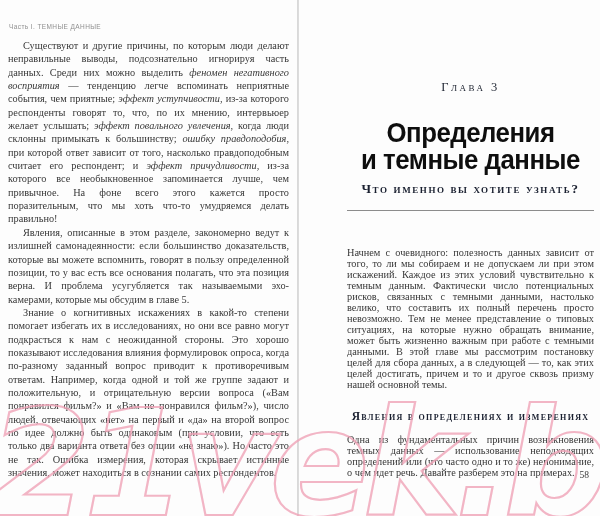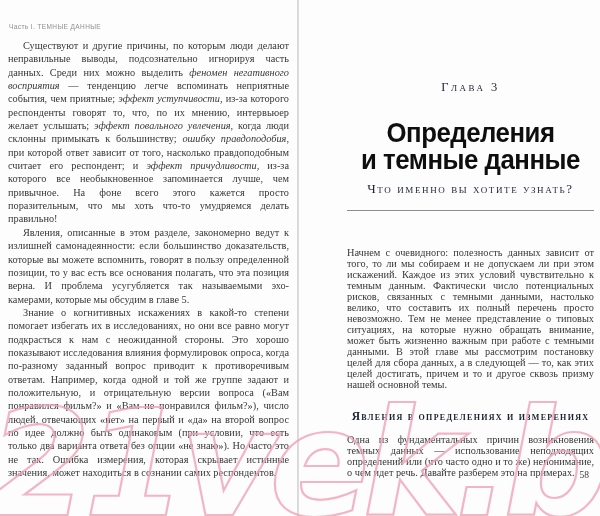--- a/index.html
+++ b/index.html
@@ -43,21 +43,21 @@
     color:#1d2330;
   }
   .chapter-title {
     margin-top:24px; text-align:center;
     font-family:"Liberation Sans", sans-serif; font-weight:700;
     font-size:28px; line-height:27px; color:#0e0e0e;
     transform:scaleX(.92); letter-spacing:-.5px;
   }
   .chapter-subtitle {
     margin-top:8px; text-align:center;
-    font-weight:400; font-variant:small-caps;
+    font-weight:700; font-variant:small-caps;
     font-size:13px; letter-spacing:1.6px; color:#1a2030;
   }
   .title-rule { margin-top:13px; border:0; border-top:1.6px solid #8c8c8c; }
 
   .right-body {
     margin-top:36px;
     font-size:10.3px; line-height:11px; text-align:justify;
     color:#383838;
   }
   .section-heading {

